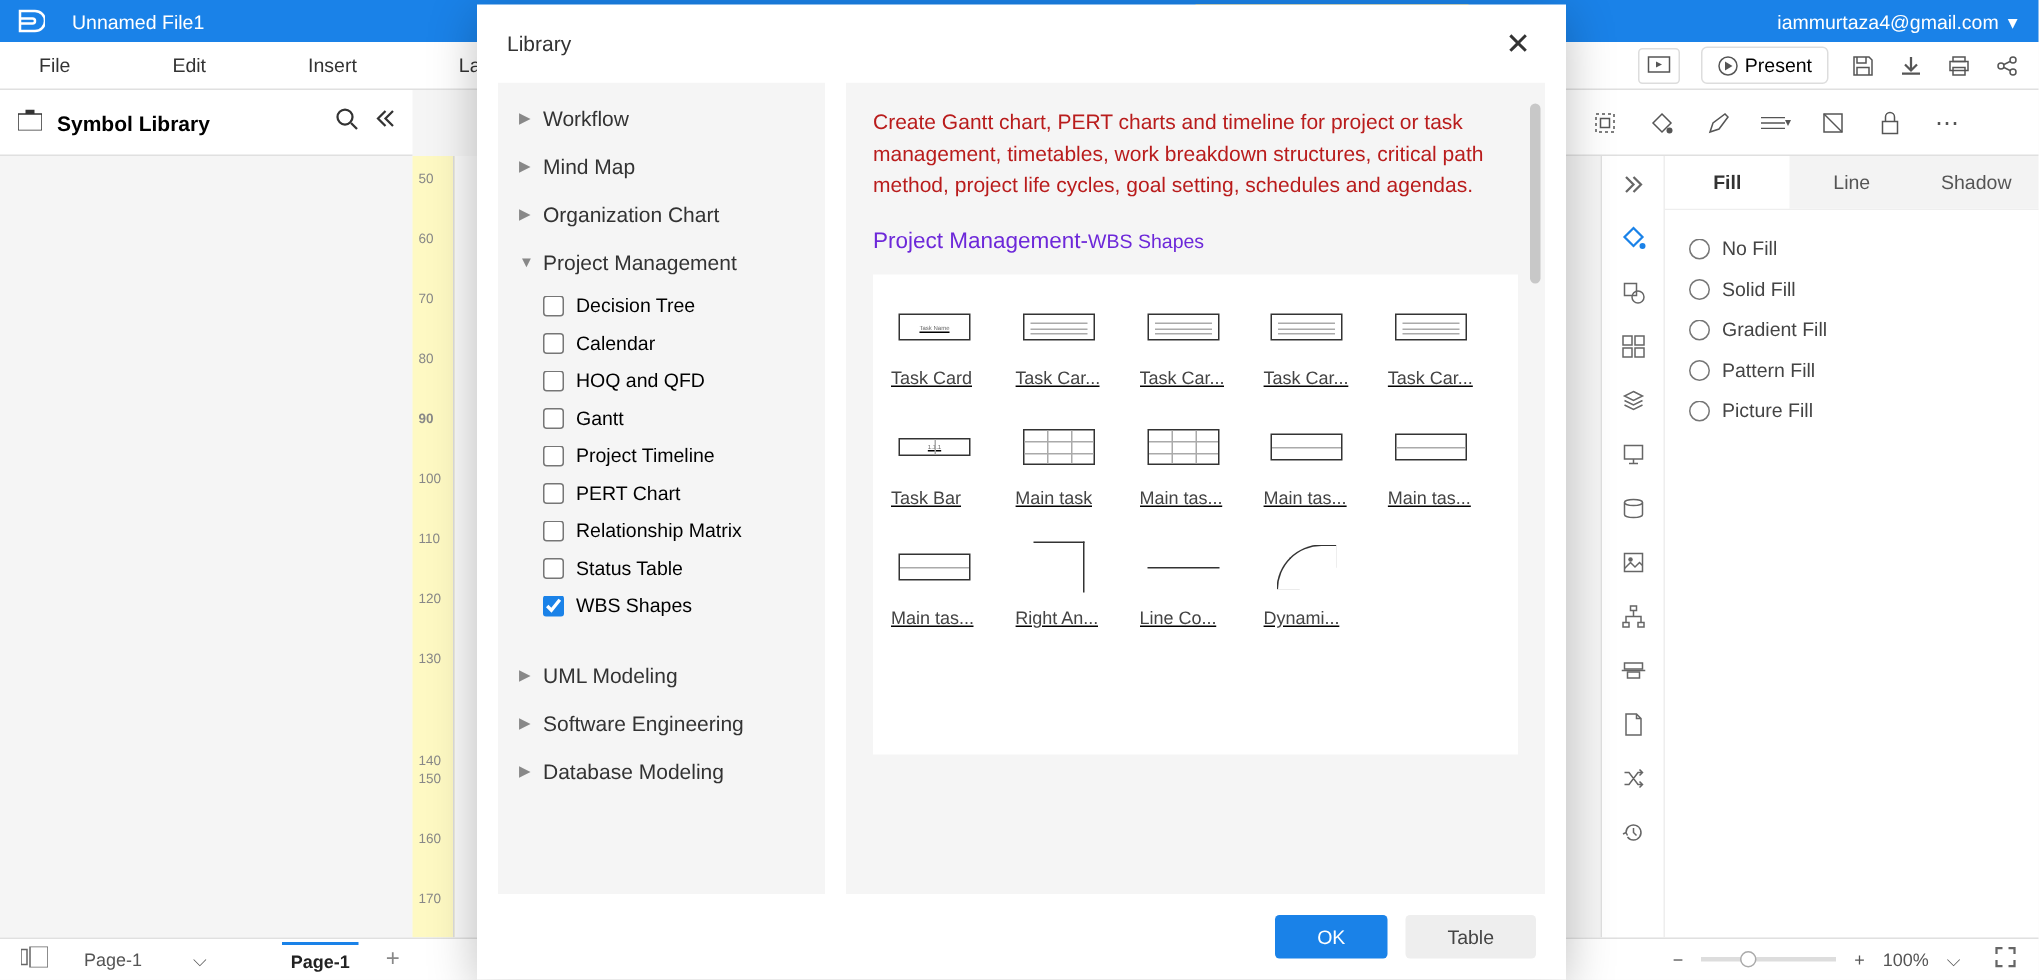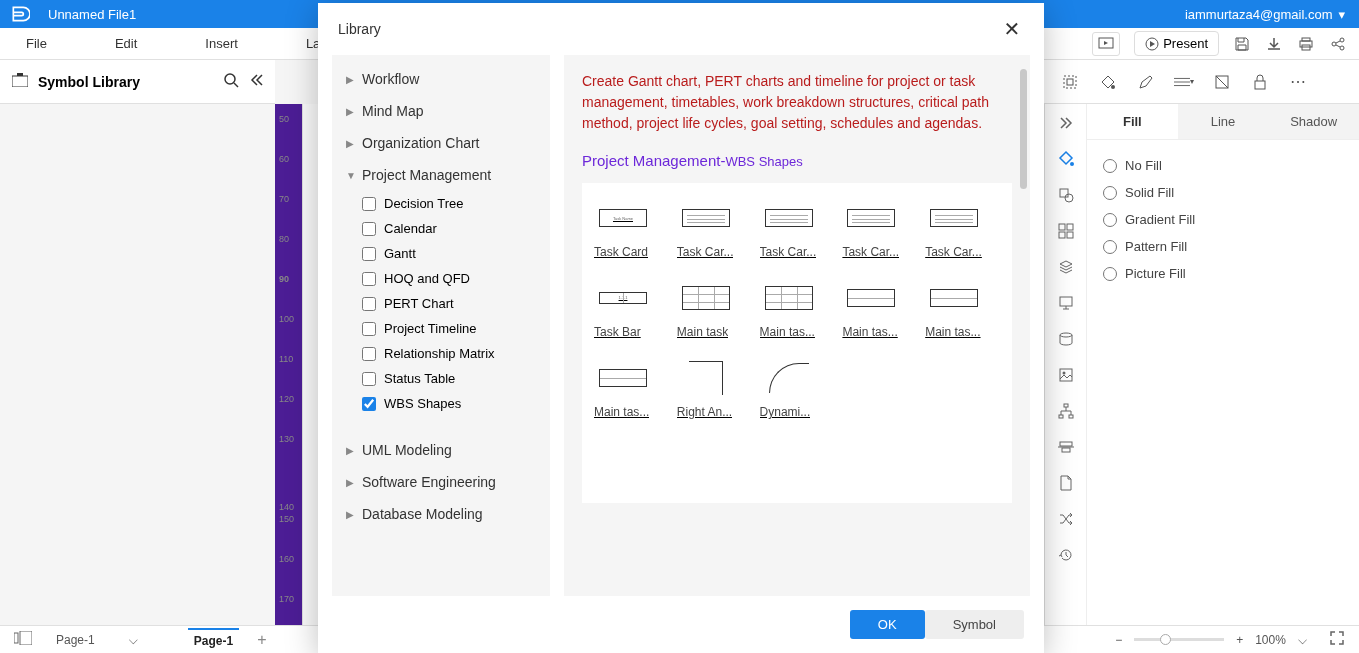--- a/index.html
+++ b/index.html
@@ -25,25 +25,25 @@
 .symbar { height: 44px; background: white; display: flex; align-items: center; border-bottom: 1px solid #e0e0e0; padding: 0 12px; justify-content: space-between; width: 275px; position: absolute; top: 60px; left: 0; }
 .symbar .left { display: flex; align-items: center; gap: 10px; font-weight: 600; font-size: 14px; }
 .symbar .right { display: flex; align-items: center; gap: 10px; }
 
 
 .right-toolbar-top { position: absolute; top: 60px; right: 0; width: 315px; height: 44px; background: white; border-bottom: 1px solid #e0e0e0; display: flex; align-items: center; gap: 18px; padding-left: 16px; }
 .right-toolbar-top .t-icon { width: 20px; height: 20px; cursor: pointer; color: #555; display: flex; align-items: center; justify-content: center; }
 
 
 .canvas-area { position: absolute; top: 104px; left: 275px; right: 315px; bottom: 28px; background: #fafafa; }
-.ruler-v { position: absolute; left: 0; top: 0; width: 28px; bottom: 0; background: #4c1d95; border-right: 1px solid #ddd; font-size: 9px; color: #888; }
+.ruler-v { position: absolute; left: 0; top: 0; width: 28px; bottom: 0; background: #fef9c3; border-right: 1px solid #ddd; font-size: 9px; color: #888; }
 .ruler-v .tick { position: absolute; left: 4px; }
 
 
-.right-sidebar { position: absolute; top: 104px; right: 0; width: 315px; bottom: 28px; background: white; border-left: 1px solid #e0e0e0; display: flex; }
+.right-sidebar { position: absolute; top: 104px; right: 0; width: 292px; bottom: 28px; background: white; border-left: 1px solid #e0e0e0; display: flex; }
 .right-sidebar .icon-strip { width: 42px; border-right: 1px solid #eee; display: flex; flex-direction: column; align-items: center; padding-top: 8px; gap: 14px; }
 .right-sidebar .icon-strip .strip-icon { width: 22px; height: 22px; cursor: pointer; display: flex; align-items: center; justify-content: center; color: #666; }
 .right-sidebar .icon-strip .strip-icon.active { color: #1a82e8; }
 .right-sidebar .panel { flex: 1; }
 .right-sidebar .tabs { display: flex; border-bottom: 1px solid #eee; }
 .right-sidebar .tabs .tab { flex: 1; text-align: center; padding: 10px 0; font-size: 13px; cursor: pointer; color: #555; }
 .right-sidebar .tabs .tab.active { font-weight: 600; color: #333; background: white; }
 .right-sidebar .tabs .tab.inactive { background: #f3f3f3; }
 .right-sidebar .fill-options { padding: 12px 16px; }
 .right-sidebar .fill-options label { display: flex; align-items: center; gap: 8px; font-size: 13px; color: #444; padding: 6px 0; cursor: pointer; }
@@ -71,21 +71,21 @@
 .modal .tree .subitem input[type=checkbox] { width: 14px; height: 14px; accent-color: #1a82e8; }
 .modal .content { flex: 1; background: #f5f5f5; padding: 16px 18px; overflow-y: auto; position: relative; }
 .modal .content .desc { font-size: 14px; color: #b91c1c; line-height: 1.5; margin-bottom: 18px; }
 .modal .content .section-title { font-size: 15px; color: #6d28d9; margin-bottom: 14px; }
 .modal .content .section-title .sub { font-size: 13px; }
 .modal .shapes-box { background: white; padding: 18px 12px; min-height: 320px; }
 .modal .shape-grid { display: grid; grid-template-columns: repeat(5, 1fr); gap: 22px 8px; }
 .modal .shape-cell { display: flex; flex-direction: column; align-items: flex-start; gap: 10px; cursor: pointer; text-decoration: underline; }
 .modal .shape-cell .thumb { width: 58px; height: 34px; display: flex; align-items: center; justify-content: center; }
 .modal .shape-cell .label { font-size: 12px; color: #444; max-width: 70px; white-space: nowrap; overflow: hidden; text-overflow: ellipsis; text-align: center; }
-.modal .footer { padding: 14px 20px; display: flex; justify-content: flex-end; }
+.modal .footer { padding: 14px 20px; display: flex; justify-content: flex-end; gap: 12px; }
 .modal .footer button { padding: 7px 28px; font-size: 13px; border: none; border-radius: 3px; cursor: pointer; }
 .modal .footer .ok { background: #1a82e8; color: white; }
 .modal .footer .cancel { background: #eee; color: #444; }
 .modal .cscroll { position: absolute; right: 3px; top: 14px; width: 7px; height: 120px; background: #c8c8c8; border-radius: 4px; }
 
 
 .th-card { width: 48px; height: 18px; border: 1px solid #333; position: relative; font-size: 4px; display: flex; align-items: center; justify-content: center; color: #666; }
 .th-card.lines::before { content: ''; position: absolute; left: 4px; right: 4px; top: 5px; height: 1px; background: #aaa; }
 .th-card.lines::after { content: ''; position: absolute; left: 4px; right: 4px; top: 9px; height: 1px; background: #aaa; box-shadow: 0 3px 0 #aaa; }
 .th-bar { width: 48px; height: 12px; border: 1px solid #333; position: relative; font-size: 4px; text-align: center; line-height: 10px; color: #666;}
@@ -406,33 +406,33 @@
           <div class="subitem">
             <input type="checkbox" style="">
             <span>Decision Tree</span>
           </div>
           <div class="subitem">
             <input type="checkbox" style="">
             <span>Calendar</span>
           </div>
           <div class="subitem">
             <input type="checkbox" style="">
+            <span>HOQ and QFD</span>
+          </div>
+          <div class="subitem">
+            <input type="checkbox" style="">
             <span>Gantt</span>
           </div>
           <div class="subitem">
             <input type="checkbox" style="">
-            <span>HOQ and QFD</span>
+            <span>Project Timeline</span>
           </div>
           <div class="subitem">
             <input type="checkbox" style="">
             <span>PERT Chart</span>
-          </div>
-          <div class="subitem">
-            <input type="checkbox" style="">
-            <span>Project Timeline</span>
           </div>
           <div class="subitem">
             <input type="checkbox" style="">
             <span>Relationship Matrix</span>
           </div>
           <div class="subitem">
             <input type="checkbox" style="">
             <span>Status Table</span>
           </div>
           <div class="subitem">
@@ -528,26 +528,32 @@
                 <div class="label">Main tas...</div>
               </div>
               <div class="shape-cell">
                 <div class="thumb">
                   <div class="th-angle"></div>
                 </div>
                 <div class="label">Right An...</div>
               </div>
               <div class="shape-cell">
                 <div class="thumb">
+                  <div class="th-line"></div>
+                </div>
+                <div class="label">Line Co...</div>
+              </div>
+              <div class="shape-cell">
+                <div class="thumb">
                   <div class="th-curve"></div>
                 </div>
                 <div class="label">Dynami...</div>
               </div>
             </div>
         </div>
       </div>
     </div>
     <div class="footer">
       <button class="ok">OK</button>
-      <button class="cancel">Symbol</button>
+      <button class="cancel">Table</button>
     </div>
   </div>
 </div>
 
 </body></html>

